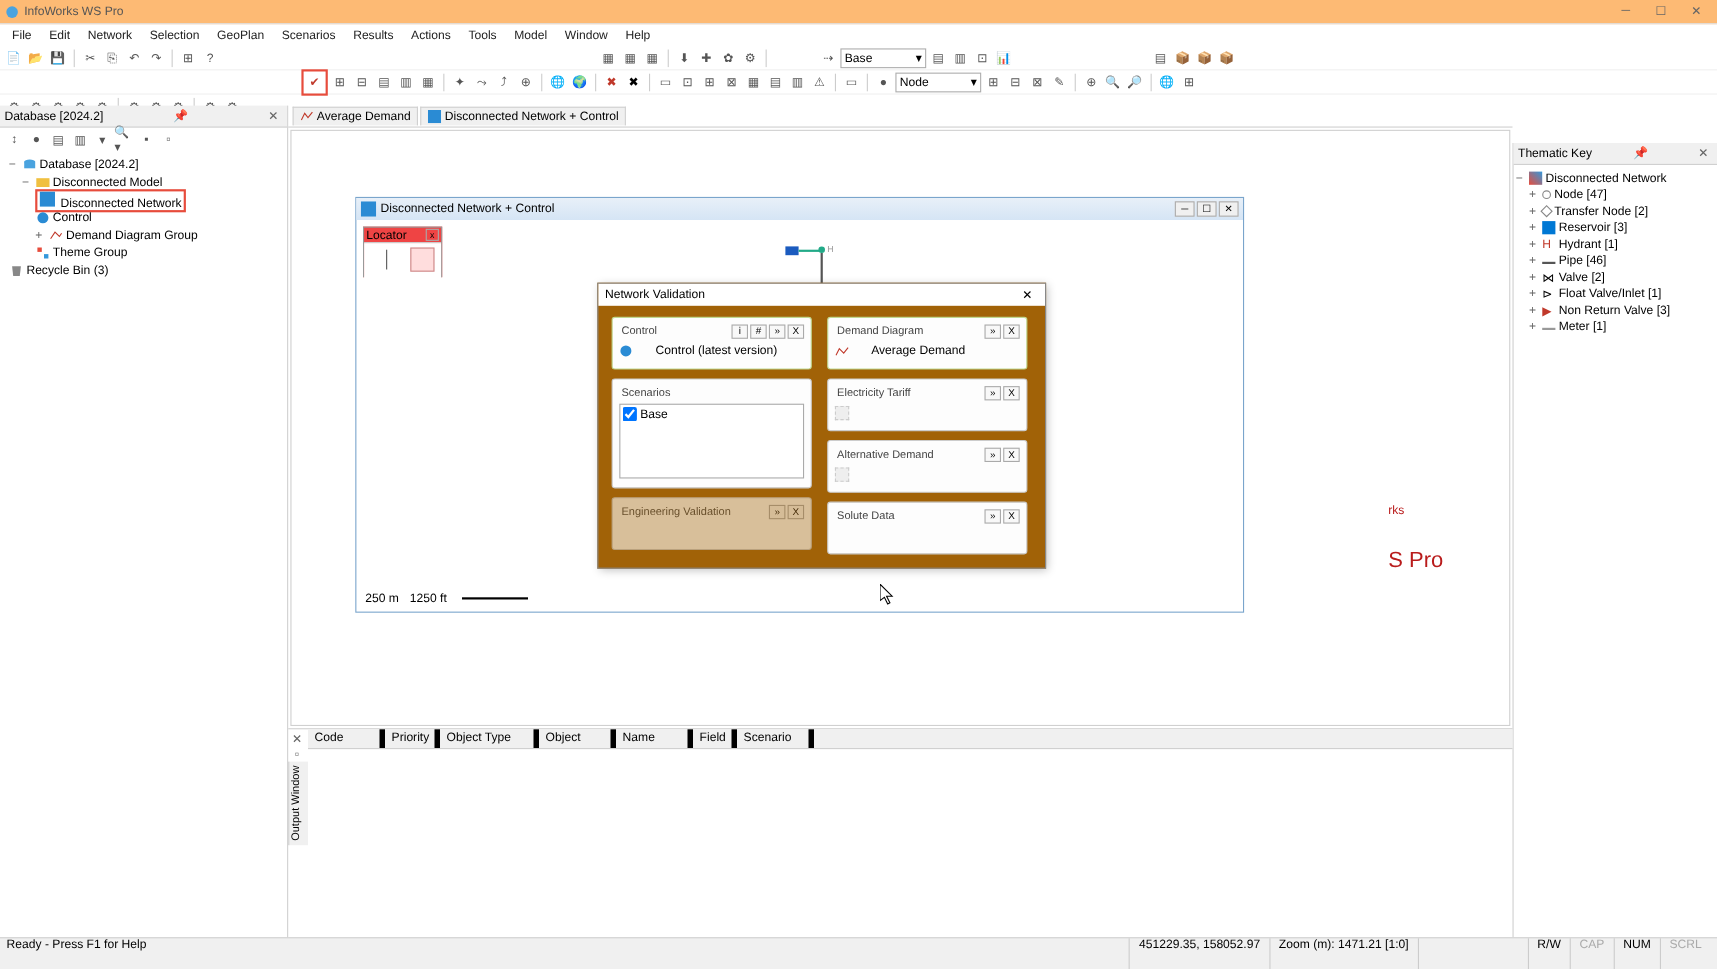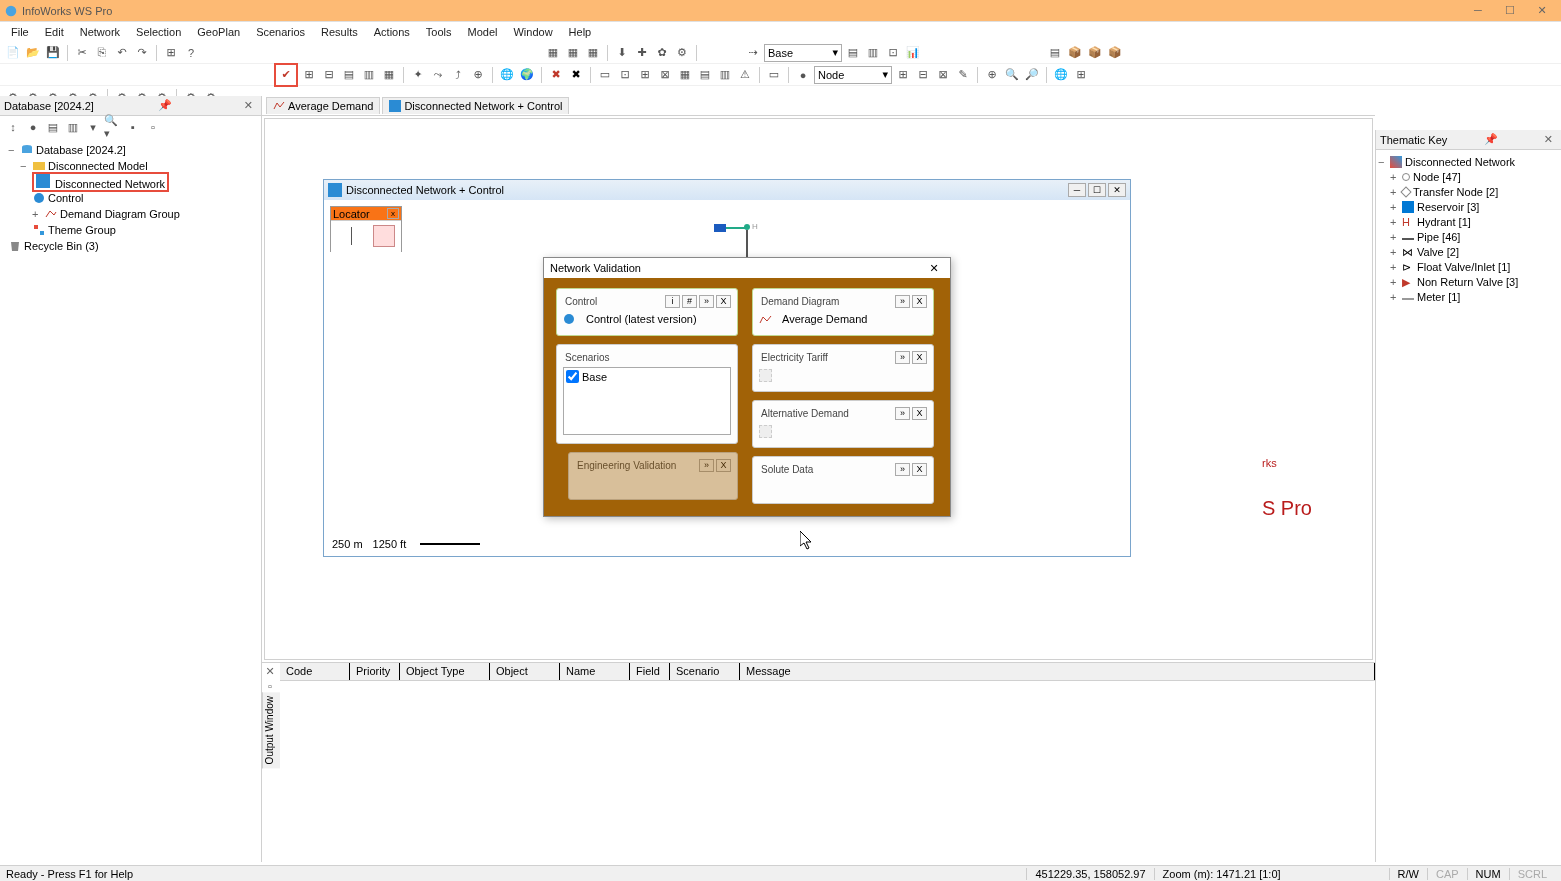--- a/index.html
+++ b/index.html
@@ -41,58 +41,58 @@
 .tab { padding: 2px 6px; display: flex; align-items: center; gap: 3px; background: #f0f0f0; border: 1px solid #d0d0d0; border-bottom: none; margin-right: 2px; cursor: pointer; }
 .tab .tab-icon { width: 12px; height: 12px; }
 
 .canvas-area { flex: 1; background: #fff; position: relative; border: 1px solid #d0d0d0; margin: 2px; }
 .inner-window { position: absolute; left: 58px; top: 60px; width: 808px; height: 378px; border: 1px solid #7aa5cc; background: #fff; }
 .inner-window-header { height: 20px; background: linear-gradient(#e8f0f8, #d5e5f5); display: flex; align-items: center; padding: 0 4px; }
 .inner-window-header .iw-icon { width: 14px; height: 14px; margin-right: 4px; }
 .inner-window-header .iw-ctrls { margin-left: auto; display: flex; gap: 2px; }
 .inner-window-header .iw-ctrls span { width: 18px; height: 14px; border: 1px solid #aaa; background: #f0f0f0; text-align: center; line-height: 12px; cursor: pointer; font-size: 9px; }
 .inner-window-body { position: relative; height: calc(100% - 20px); }
-.locator { position: absolute; left: 6px; top: 6px; width: 72px; height: 46px; border: 1px solid #999; background: #f97316; }
+.locator { position: absolute; left: 6px; top: 6px; width: 72px; height: 46px; border: 1px solid #999; background: #ef4444; }
 .locator-head { height: 14px; font-size: 9px; padding: 0 2px; display: flex; align-items: center; border-bottom: 1px solid #ccc; }
 .locator-head .lx { margin-left: auto; width: 12px; text-align: center; border: 1px solid #aaa; cursor: pointer; font-size: 8px; }
 .locator-body { height: 32px; position: relative; background: #fff; }
 .locator-body .lrect { position: absolute; left: 42px; top: 4px; width: 22px; height: 22px; border: 1px solid #c88; background: #fdd; }
 .scale-bar { position: absolute; left: 8px; bottom: 6px; font-size: 10px; display: flex; gap: 10px; align-items: center; }
 .scale-seg { border-top: 2px solid #000; width: 60px; margin-left: 4px; }
 
 .watermark { position: absolute; right: 60px; top: 310px; font-size: 42px; color: #b91c1c; font-weight: 300; pointer-events: none; }
 .watermark .sub { font-size: 20px; }
 
 .output-panel { height: 200px; border-top: 1px solid #d0d0d0; display: flex; }
 .output-tab { width: 18px; background: #f0f0f0; border-right: 1px solid #d0d0d0; writing-mode: vertical-rl; text-orientation: mixed; text-align: center; padding: 4px 1px; font-size: 10px; transform: rotate(180deg); }
 .output-close { width: 16px; text-align: center; cursor: pointer; padding-top: 2px; color: #666; }
 .output-grid { flex: 1; }
 .output-headers { display: flex; height: 18px; background: #f0f0f0; border-bottom: 1px solid #d0d0d0; }
-.output-headers div { padding: 2px 6px; border-right: 1px solid #000000; }
+.output-headers div { padding: 2px 6px; border-right: 5px solid #000000; }
 
 .right-panel { width: 186px; border-left: 1px solid #d0d0d0; display: flex; flex-direction: column; margin-top: 34px; }
 .right-tree { padding: 4px 2px; }
 .right-tree .tree-node { height: 15px; }
 .right-icon { width: 12px; height: 12px; margin-right: 3px; display: inline-block; }
 
-.statusbar { position: absolute; left: 0; right: 0; bottom: 0; height: 16px; background: #f0f0f0; border-top: 1px solid #d0d0d0; display: flex; align-items: center; padding: 0 6px; font-size: 10px; }
+.statusbar { position: absolute; left: 0; right: 0; bottom: 0; height: 29px; background: #f0f0f0; border-top: 1px solid #d0d0d0; display: flex; padding: 0 6px; font-size: 10px; }
 .statusbar .status-seg { padding: 0 8px; border-left: 1px solid #ccc; }
 .dialog { position: absolute; left: 543px; top: 257px; width: 408px; background: #a16207; border: 1px solid #888; box-shadow: 2px 2px 8px rgba(0,0,0,.25); }
 .dialog-title { height: 20px; background: #fff; display: flex; align-items: center; padding: 0 6px; }
 .dialog-title .dx { margin-left: auto; cursor: pointer; width: 20px; text-align: center; }
 .dialog-body { padding: 10px 12px 12px; display: flex; gap: 14px; flex-wrap: wrap; }
 .dcol { width: 182px; display: flex; flex-direction: column; gap: 8px; }
 .fieldset { border: 1px solid #c0d890; border-radius: 3px; padding: 6px 6px 8px; background: #fdfdfd; position: relative; }
 .fieldset.plain { border-color: #ccc; }
-.fieldset.disabled { opacity: .6; margin-left: 12px; }
+.fieldset.disabled { opacity: .6; }
 .fieldset .legend { font-size: 10px; color: #444; padding: 0 2px; }
 .fieldset .legend-row { display: flex; align-items: center; font-size: 10px; }
 .fieldset .mini-btns { margin-left: auto; display: flex; gap: 2px; }
 .fieldset .mini-btns span { width: 15px; height: 13px; border: 1px solid #aaa; background: #f8f8f8; text-align: center; line-height: 11px; font-size: 9px; cursor: pointer; }
-.fieldset .value-row { display: flex; align-items: center; margin-top: 3px; gap: 10px; height: 16px; }
+.fieldset .value-row { display: flex; align-items: center; margin-top: 3px; gap: 20px; height: 16px; }
 .fieldset .value-icon { width: 13px; height: 13px; }
 .fieldset .listbox { border: 1px solid #aaa; height: 68px; margin-top: 4px; padding: 2px; background: #fff; }
 .fieldset .listbox label { display: flex; align-items: center; gap: 3px; font-size: 10px; }
 .dialog-footer { width: 100%; display: flex; align-items: center; padding: 2px 0 4px; }
 .dialog-footer .chk { display: flex; align-items: center; gap: 4px; font-size: 10px; }
 .dialog-footer .btns { margin-left: auto; display: flex; gap: 8px; }
 .dlg-btn { width: 64px; height: 20px; border: 1px solid #888; background: #f0f0f0; cursor: pointer; font-size: 11px; }
 .dlg-btn.hl { border: 1px solid #3c87c7; background: #e5f1fb; }
 
 
@@ -380,21 +380,20 @@
       </div>
       <div class="output-grid">
         <div class="output-headers">
           <div style="width:70px">Code</div>
           <div style="width:50px">Priority</div>
           <div style="width:90px">Object Type</div>
           <div style="width:70px">Object</div>
           <div style="width:70px">Name</div>
           <div style="width:40px">Field</div>
           <div style="width:70px">Scenario</div>
-          <div style="flex:1">Message</div>
         </div>
       </div>
     </div>
   </div>
 
   <div class="right-panel">
     <div class="panel-header">
       <span>Thematic Key</span>
       <span style="margin-left:auto;margin-right:4px">📌</span>
       <span class="close">✕</span>

